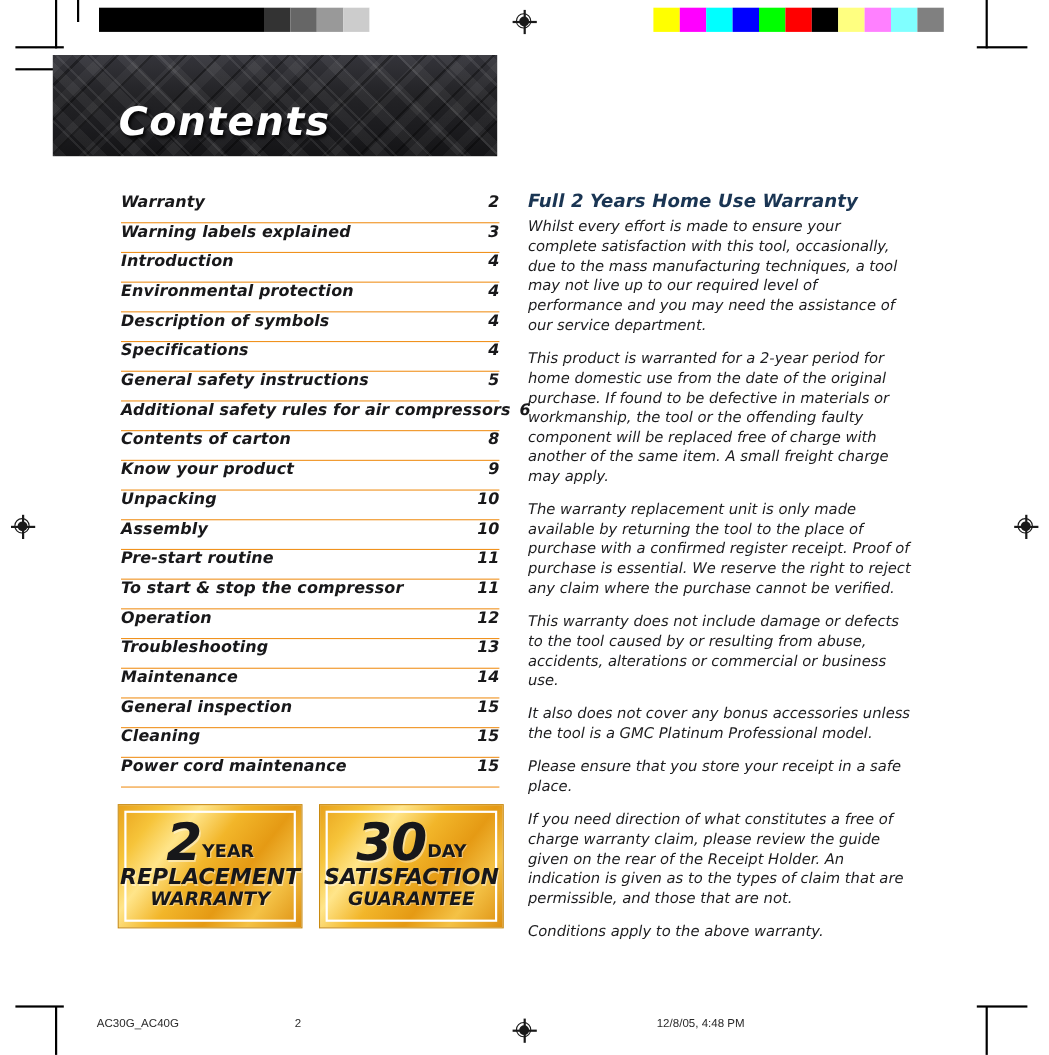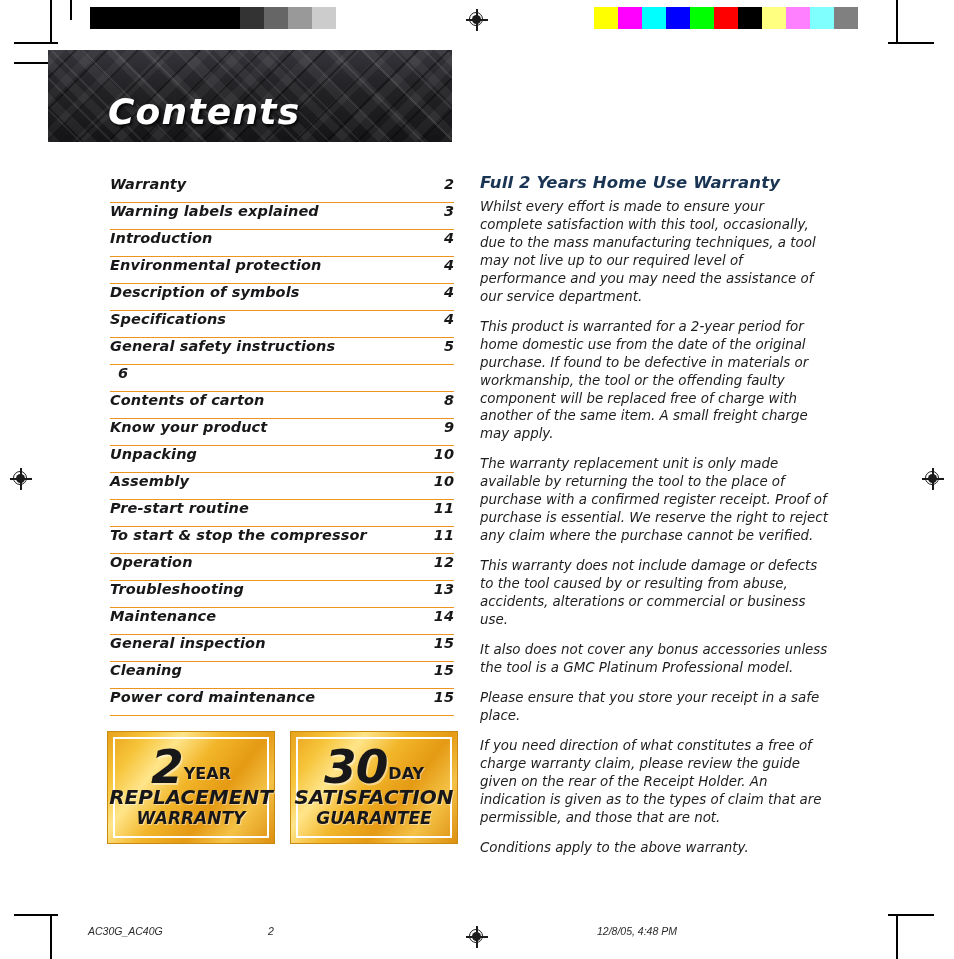--- a/index.html
+++ b/index.html
@@ -235,21 +235,20 @@
     margin: 0 0 12px 0;
   }
 
   
   .footer {
     position: absolute;
     left: 0;
     top: 925px;
     width: 779px;
     height: 20px;
-    font-style: italic;
   }
   .footer-text {
     position: absolute;
     font-family: "Liberation Sans", sans-serif;
     font-size: 10.5px;
     color: #2a2a2a;
     white-space: nowrap;
   }
   .f-doc  { left: 88px; }
   .f-page { left: 268px; }
@@ -349,20 +348,21 @@
       </div>
       <div class="toc-row">
         <span class="toc-title">Specifications</span>
         <span class="toc-page">4</span>
       </div>
       <div class="toc-row">
         <span class="toc-title">General safety instructions</span>
         <span class="toc-page">5</span>
       </div>
       <div class="toc-row">
+        <span class="toc-title">Additional safety rules for air compressors</span>
         <span class="toc-page">6</span>
       </div>
       <div class="toc-row">
         <span class="toc-title">Contents of carton</span>
         <span class="toc-page">8</span>
       </div>
       <div class="toc-row">
         <span class="toc-title">Know your product</span>
         <span class="toc-page">9</span>
       </div>

